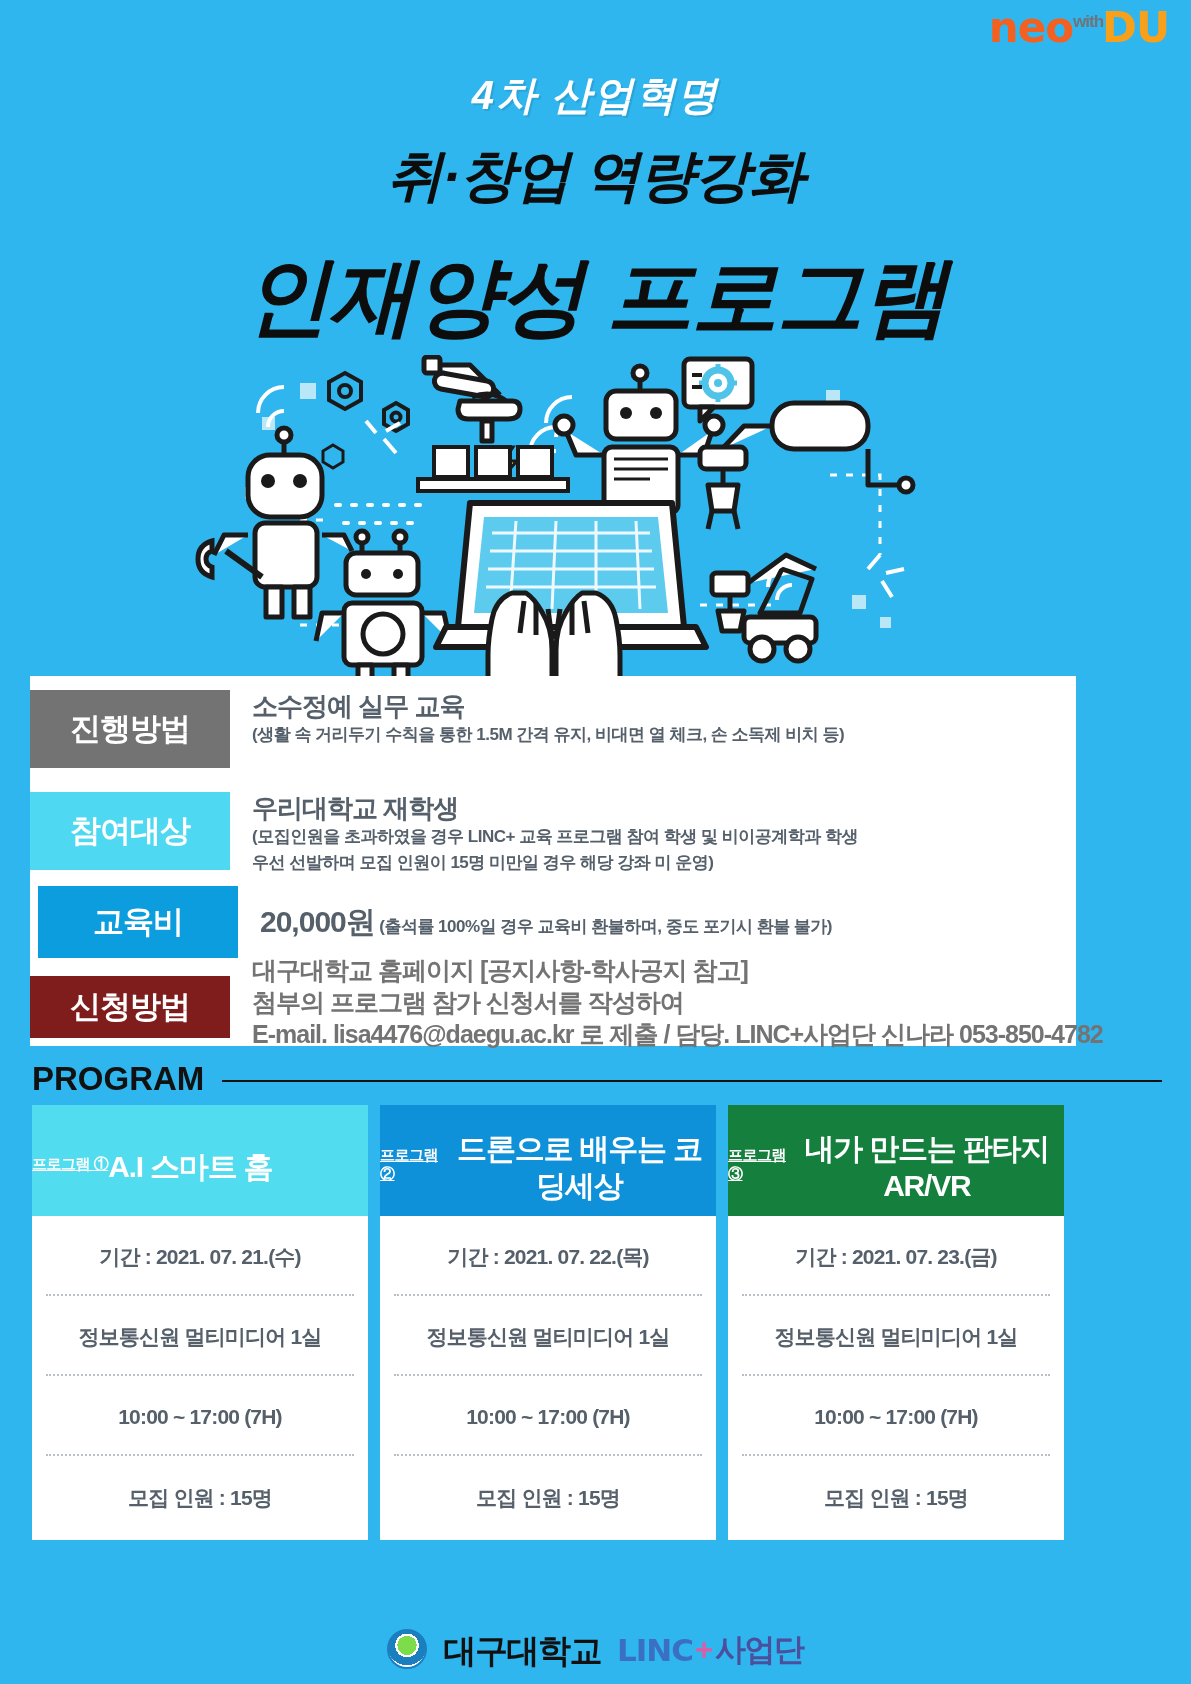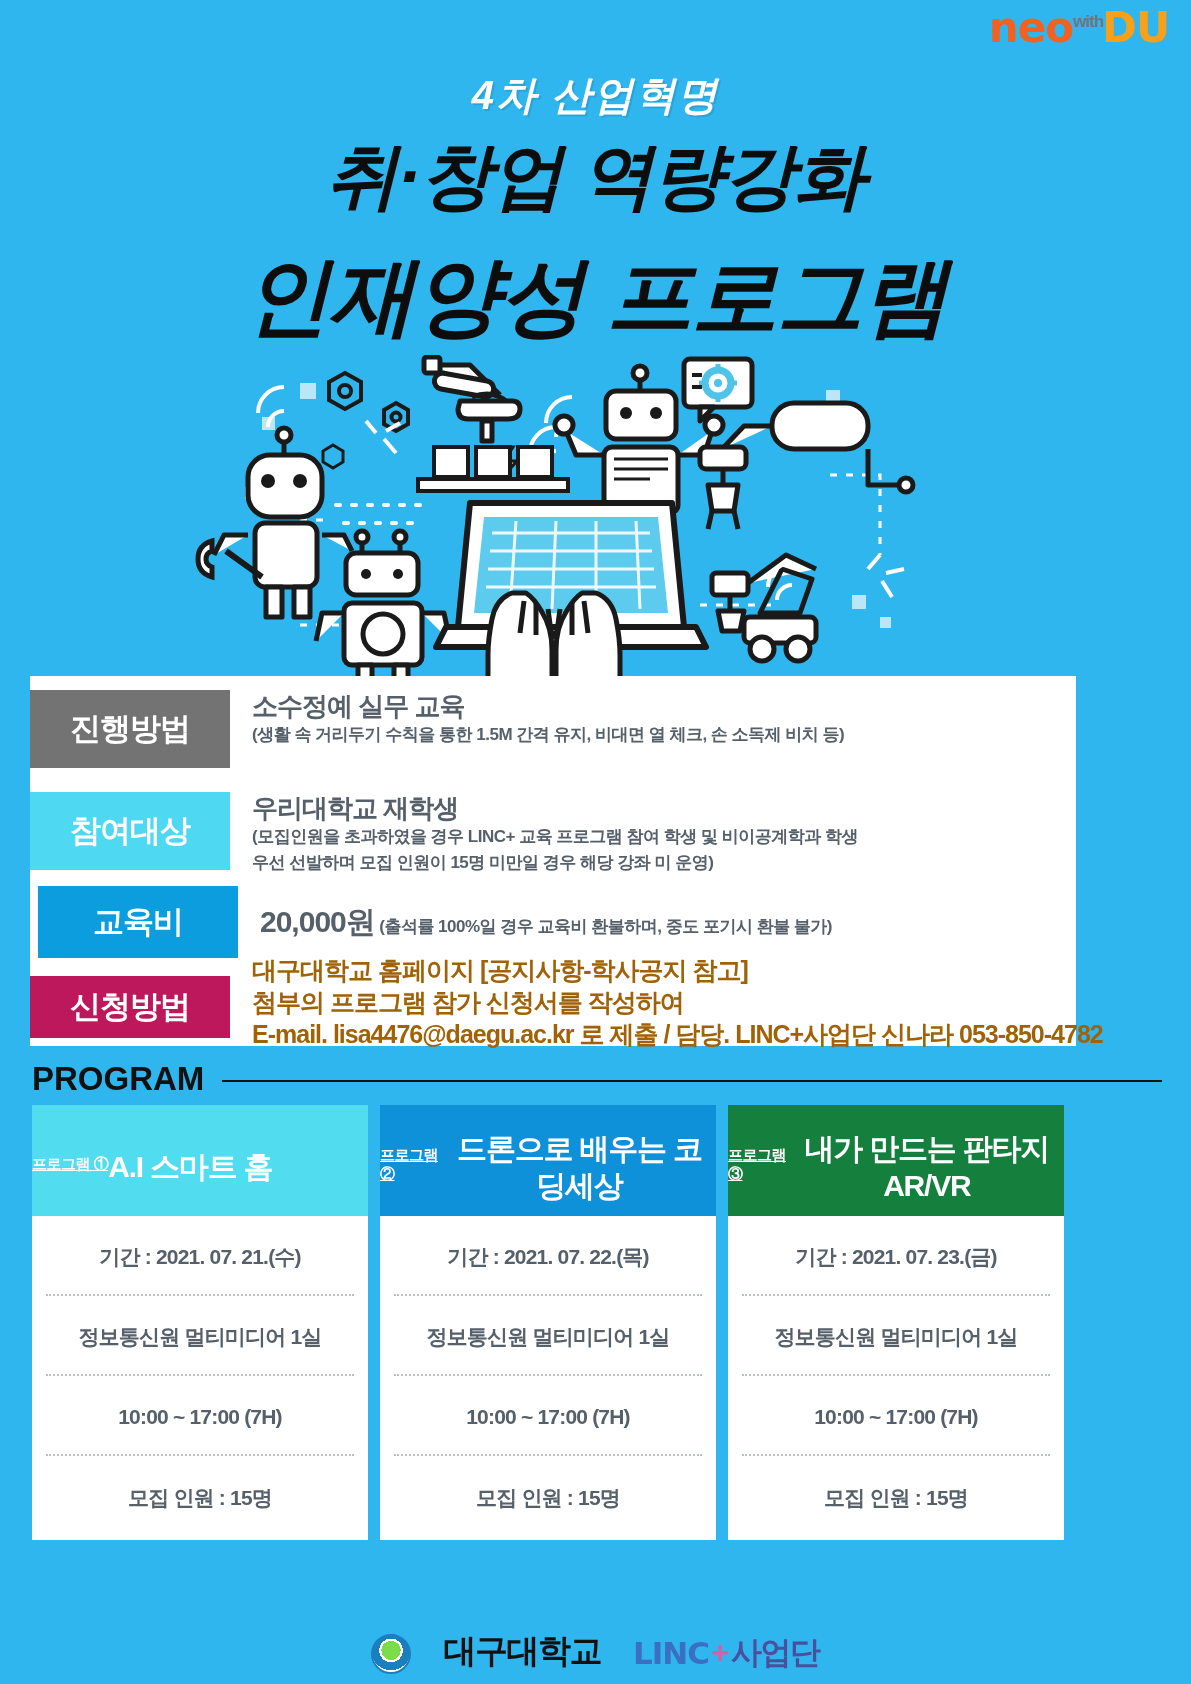--- a/index.html
+++ b/index.html
@@ -25,21 +25,21 @@
     font-family:"DejaVu Sans", sans-serif; font-weight:bold; margin-left:-4px;}
 
   
   .hdr{ position:absolute; left:0; right:0; text-align:center; }
   .kicker{
     top:68px; color:#ffffff; font-size:40px; font-weight:bold;
     letter-spacing:2px; font-style:italic;
     text-shadow:2px 2px 0 rgba(0,0,0,.10);
   }
   .title1{
-    top:128px; color:#0d0d0d; font-size:72px; font-weight:bold;
+    top:128px; color:#0d0d0d; font-size:56px; font-weight:bold;
     letter-spacing:-1px; font-style:italic; line-height:96px;
   }
   .title2{
     top:248px; color:#0d0d0d; font-size:86px; font-weight:bold;
     letter-spacing:-1px; font-style:italic; line-height:96px;
   }
 
   
   .illus{ position:absolute; left:0; top:355px; width:1191px; height:325px; }
 
@@ -67,21 +67,21 @@
   }
   .price-main{
     color:#55606b; font-size:30px; font-weight:bold; letter-spacing:-1px;
     display:inline-block; vertical-align:baseline;
   }
   .price-note{
     color:#55606b; font-size:17px; font-weight:bold; letter-spacing:-.5px;
     display:inline-block; margin-left:0;
   }
   .apply-line{
-    color:#a16207; font-size:25px; font-weight:bold; letter-spacing:-1px;
+    color:#737373; font-size:25px; font-weight:bold; letter-spacing:-1px;
     line-height:32px; white-space:nowrap;
   }
 
   
   .program-hdr{
     position:absolute; left:32px; top:1060px; width:1130px;
     display:flex; align-items:center; gap:18px;
   }
   .program-hdr .ph-text{
     color:#111111; font-size:33px; font-weight:bold; letter-spacing:0px;
@@ -112,21 +112,21 @@
     height:76px; display:flex; align-items:center; justify-content:center;
     color:#56606b; font-size:21px; font-weight:bold; letter-spacing:-.8px;
     border-bottom:2px dotted #b9bfc6;
     margin:4px 14px;
   }
   .card-cell:last-child{ border-bottom:none; }
 
   
   .footer{
     position:absolute; left:0; right:0; bottom:10px;
-    display:flex; align-items:flex-end; justify-content:center; gap:32px;
+    display:flex; align-items:flex-start; justify-content:center; gap:16px;
   }
   .f-emblem{
     width:40px; height:40px; border-radius:50%;
     background:radial-gradient(circle at 50% 40%, #7ddc4a 0 34%, #ffffff 34% 42%, #1b7fbf 42% 70%, #ffffff 70% 78%, #2b9f4f 78% 100%);
     border:2px solid #1b7fbf;
   }
   .f-univ{ color:#111111; font-size:33px; font-weight:bold; letter-spacing:-1.5px;}
   .f-linc{ display:flex; align-items:center; gap:0px;}
   .f-linc-a{ color:#3b6fc4; font-size:31px; font-weight:bold; letter-spacing:-1px;
     font-family:"DejaVu Sans", sans-serif;}
@@ -342,21 +342,21 @@
     <div class="info-tag" style="background:#0b9ddd;height:72px;margin-left:8px;">교육비</div>
     <div class="info-body" style="display:flex;align-items:center;">
       <div>
         <span class="price-main">20,000원</span>
         <span class="price-note">(출석률 100%일 경우 교육비 환불하며, 중도 포기시 환불 불가)</span>
       </div>
     </div>
   </div>
 
   <div class="info-row" style="top:300px;">
-    <div class="info-tag" style="background:#be185d;height:62px;text-align:right;">신청방법</div>
+    <div class="info-tag" style="background:#7f1d1d;height:62px;text-align:right;">신청방법</div>
     <div class="info-body" style="margin-top:-22px;">
       <div class="apply-line">대구대학교 홈페이지 [공지사항-학사공지 참고]</div>
       <div class="apply-line">첨부의 프로그램 참가 신청서를 작성하여</div>
       <div class="apply-line">E-mail. lisa4476@daegu.ac.kr 로 제출 / 담당. LINC+사업단 신나라 053-850-4782</div>
     </div>
   </div>
 </div>
 
 <div class="program-hdr">
   <div class="ph-text">PROGRAM</div>

